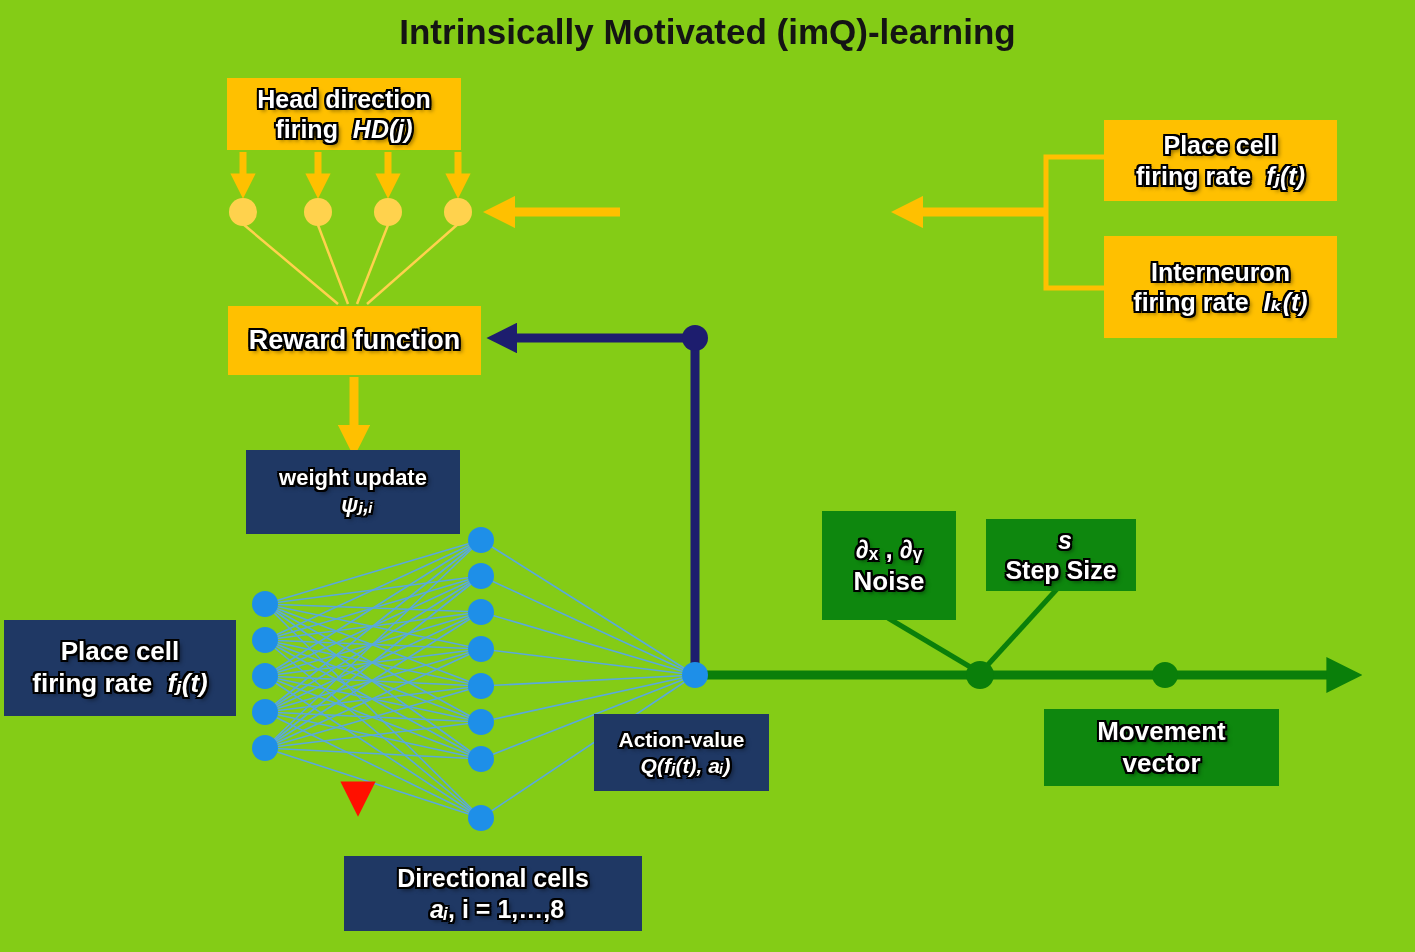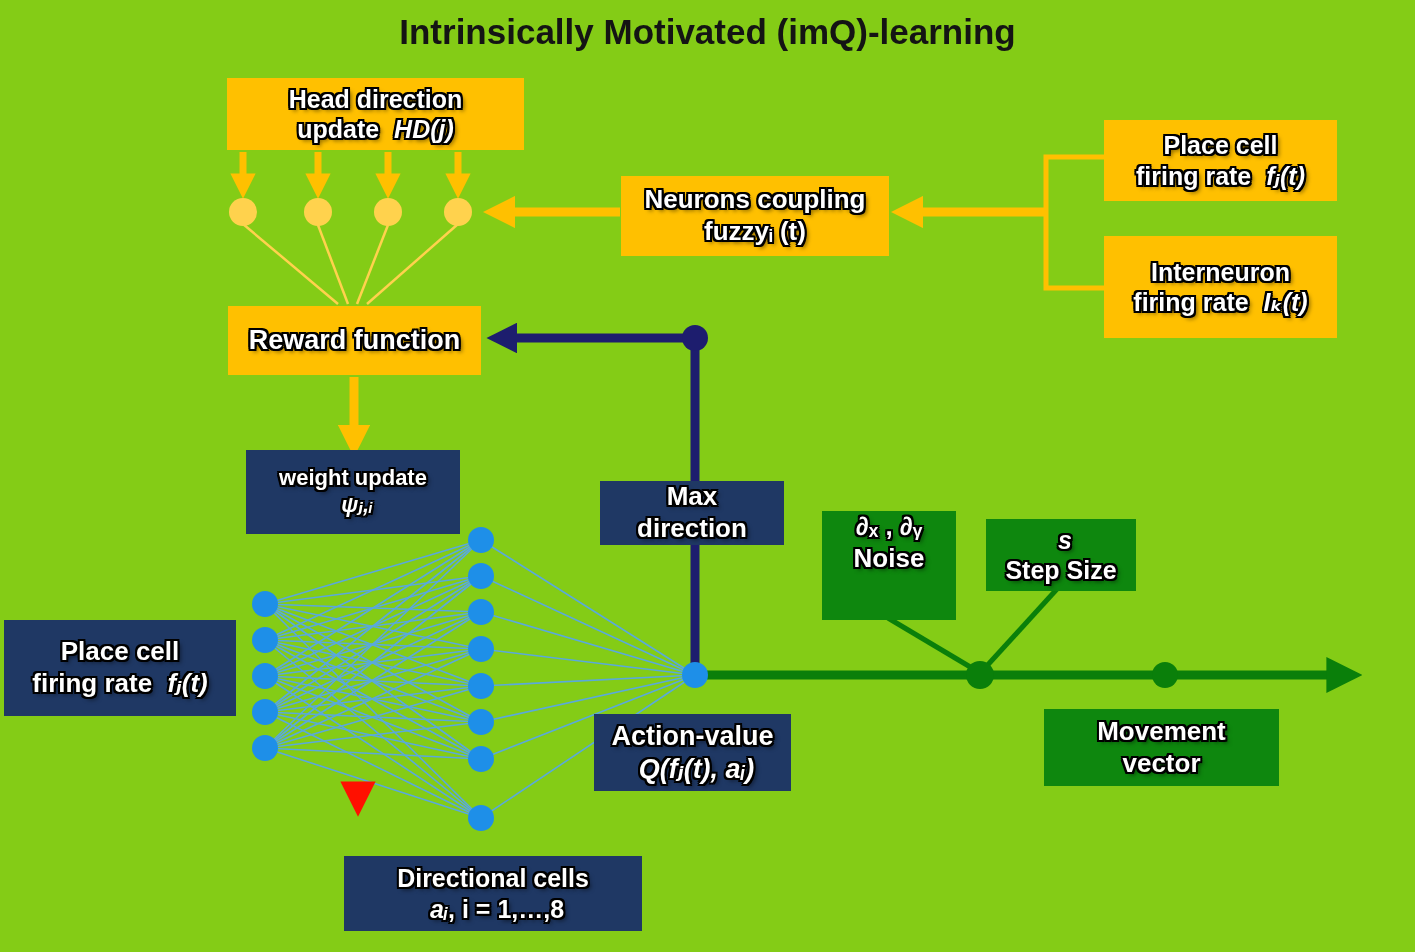--- a/index.html
+++ b/index.html
@@ -10,21 +10,21 @@
   .title { position:absolute; left:0; right:0; top:12px; text-align:center;
            font-size:35px; font-weight:bold; color:#141414; }
 
   .box { position:absolute; display:flex; flex-direction:column; justify-content:center;
          align-items:center; color:#fff; font-weight:bold; text-align:center; line-height:1.22;
          text-shadow:
            -2px -2px 0 #000, 0 -2px 0 #000, 2px -2px 0 #000,
            -2px  0   0 #000, 2px  0   0 #000,
            -2px  2px 0 #000, 0  2px 0 #000, 2px 2px 0 #000,
            3px 3px 4px rgba(0,0,0,0.55); }
-  .box.spread { justify-content:flex-start; }
+  .box.spread { justify-content:center; }
   .gold  { background:var(--gold,#FFC000); }
   .navy  { background:var(--navy,#1F3864); }
   .green { background:var(--green,#0E870E); }
   em { font-style:italic;margin-left:8px; }
 
   
   .s-gold      { stroke:var(--gold,#FFC000); }
   .s-goldlight { stroke:var(--gold-light,#FFD24D); }
   .s-navyarrow { stroke:var(--navy-arrow,#1D1D6E); }
   .s-greenline { stroke:var(--green-line,#0A7F0A); }
@@ -170,60 +170,52 @@
         <circle cx="481" cy="686" r="13" class="f-blue"></circle>
         <circle cx="481" cy="722" r="13" class="f-blue"></circle>
         <circle cx="481" cy="759" r="13" class="f-blue"></circle>
         <circle cx="481" cy="818" r="13" class="f-blue"></circle>
         <circle cx="695" cy="675" r="13" class="f-blue"></circle>
       </g>
   </svg>
 
   <div class="title">Intrinsically Motivated (imQ)-learning</div>
 
-  <div class="box gold" style="left:227px;top:78px;width:297px;height:72px;font-size:25px">
+  <div class="box gold" style="left:227px;top:78px;width:234px;height:72px;font-size:25px">
     <div class="ln">Head direction</div>
-    <div class="ln"><span>update </span><em>HD(j)</em></div>
-  </div>
-
-  <div class="box gold" style="left:621px;top:176px;width:268px;height:80px;font-size:26px">
-    <div class="ln">Neurons coupling</div>
-    <div class="ln">fuzzyᵢ (t)</div>
-  </div>
+    <div class="ln"><span>firing </span><em>HD(j)</em></div>
+  </div>
+
 
   <div class="box gold" style="left:1104px;top:120px;width:233px;height:81px;font-size:25px">
     <div class="ln">Place cell</div>
     <div class="ln"><span>firing rate </span><em>fⱼ(t)</em></div>
   </div>
 
   <div class="box gold" style="left:1104px;top:236px;width:233px;height:102px;font-size:25px">
     <div class="ln">Interneuron</div>
     <div class="ln"><span>firing rate </span><em>Iₖ(t)</em></div>
   </div>
 
   <div class="box gold" style="left:228px;top:306px;width:253px;height:69px;font-size:27px">
     <div class="ln">Reward function</div>
   </div>
 
   <div class="box navy" style="left:246px;top:450px;width:214px;height:84px;font-size:22px">
     <div class="ln">weight update</div>
     <div class="ln"><em>ψⱼ,ᵢ</em></div>
   </div>
 
-  <div class="box navy" style="left:600px;top:481px;width:184px;height:64px;font-size:26px">
-    <div class="ln">Max</div>
-    <div class="ln">direction</div>
-  </div>
 
   <div class="box navy" style="left:4px;top:620px;width:232px;height:96px;font-size:26px">
     <div class="ln">Place cell</div>
     <div class="ln"><span>firing rate  </span><em>fⱼ(t)</em></div>
   </div>
 
-  <div class="box navy" style="left:594px;top:714px;width:197px;height:77px;font-size:27px">
+  <div class="box navy" style="left:594px;top:714px;width:175px;height:77px;font-size:21px">
     <div class="ln">Action-value</div>
     <div class="ln"><em>Q(fⱼ(t), aᵢ)</em></div>
   </div>
 
   <div class="box green spread" style="left:822px;top:511px;width:134px;height:109px;font-size:26px">
     <div class="ln">∂ₓ , ∂ᵧ</div>
     <div class="ln">Noise</div>
   </div>
 
   <div class="box green" style="left:986px;top:519px;width:150px;height:72px;font-size:25px">

